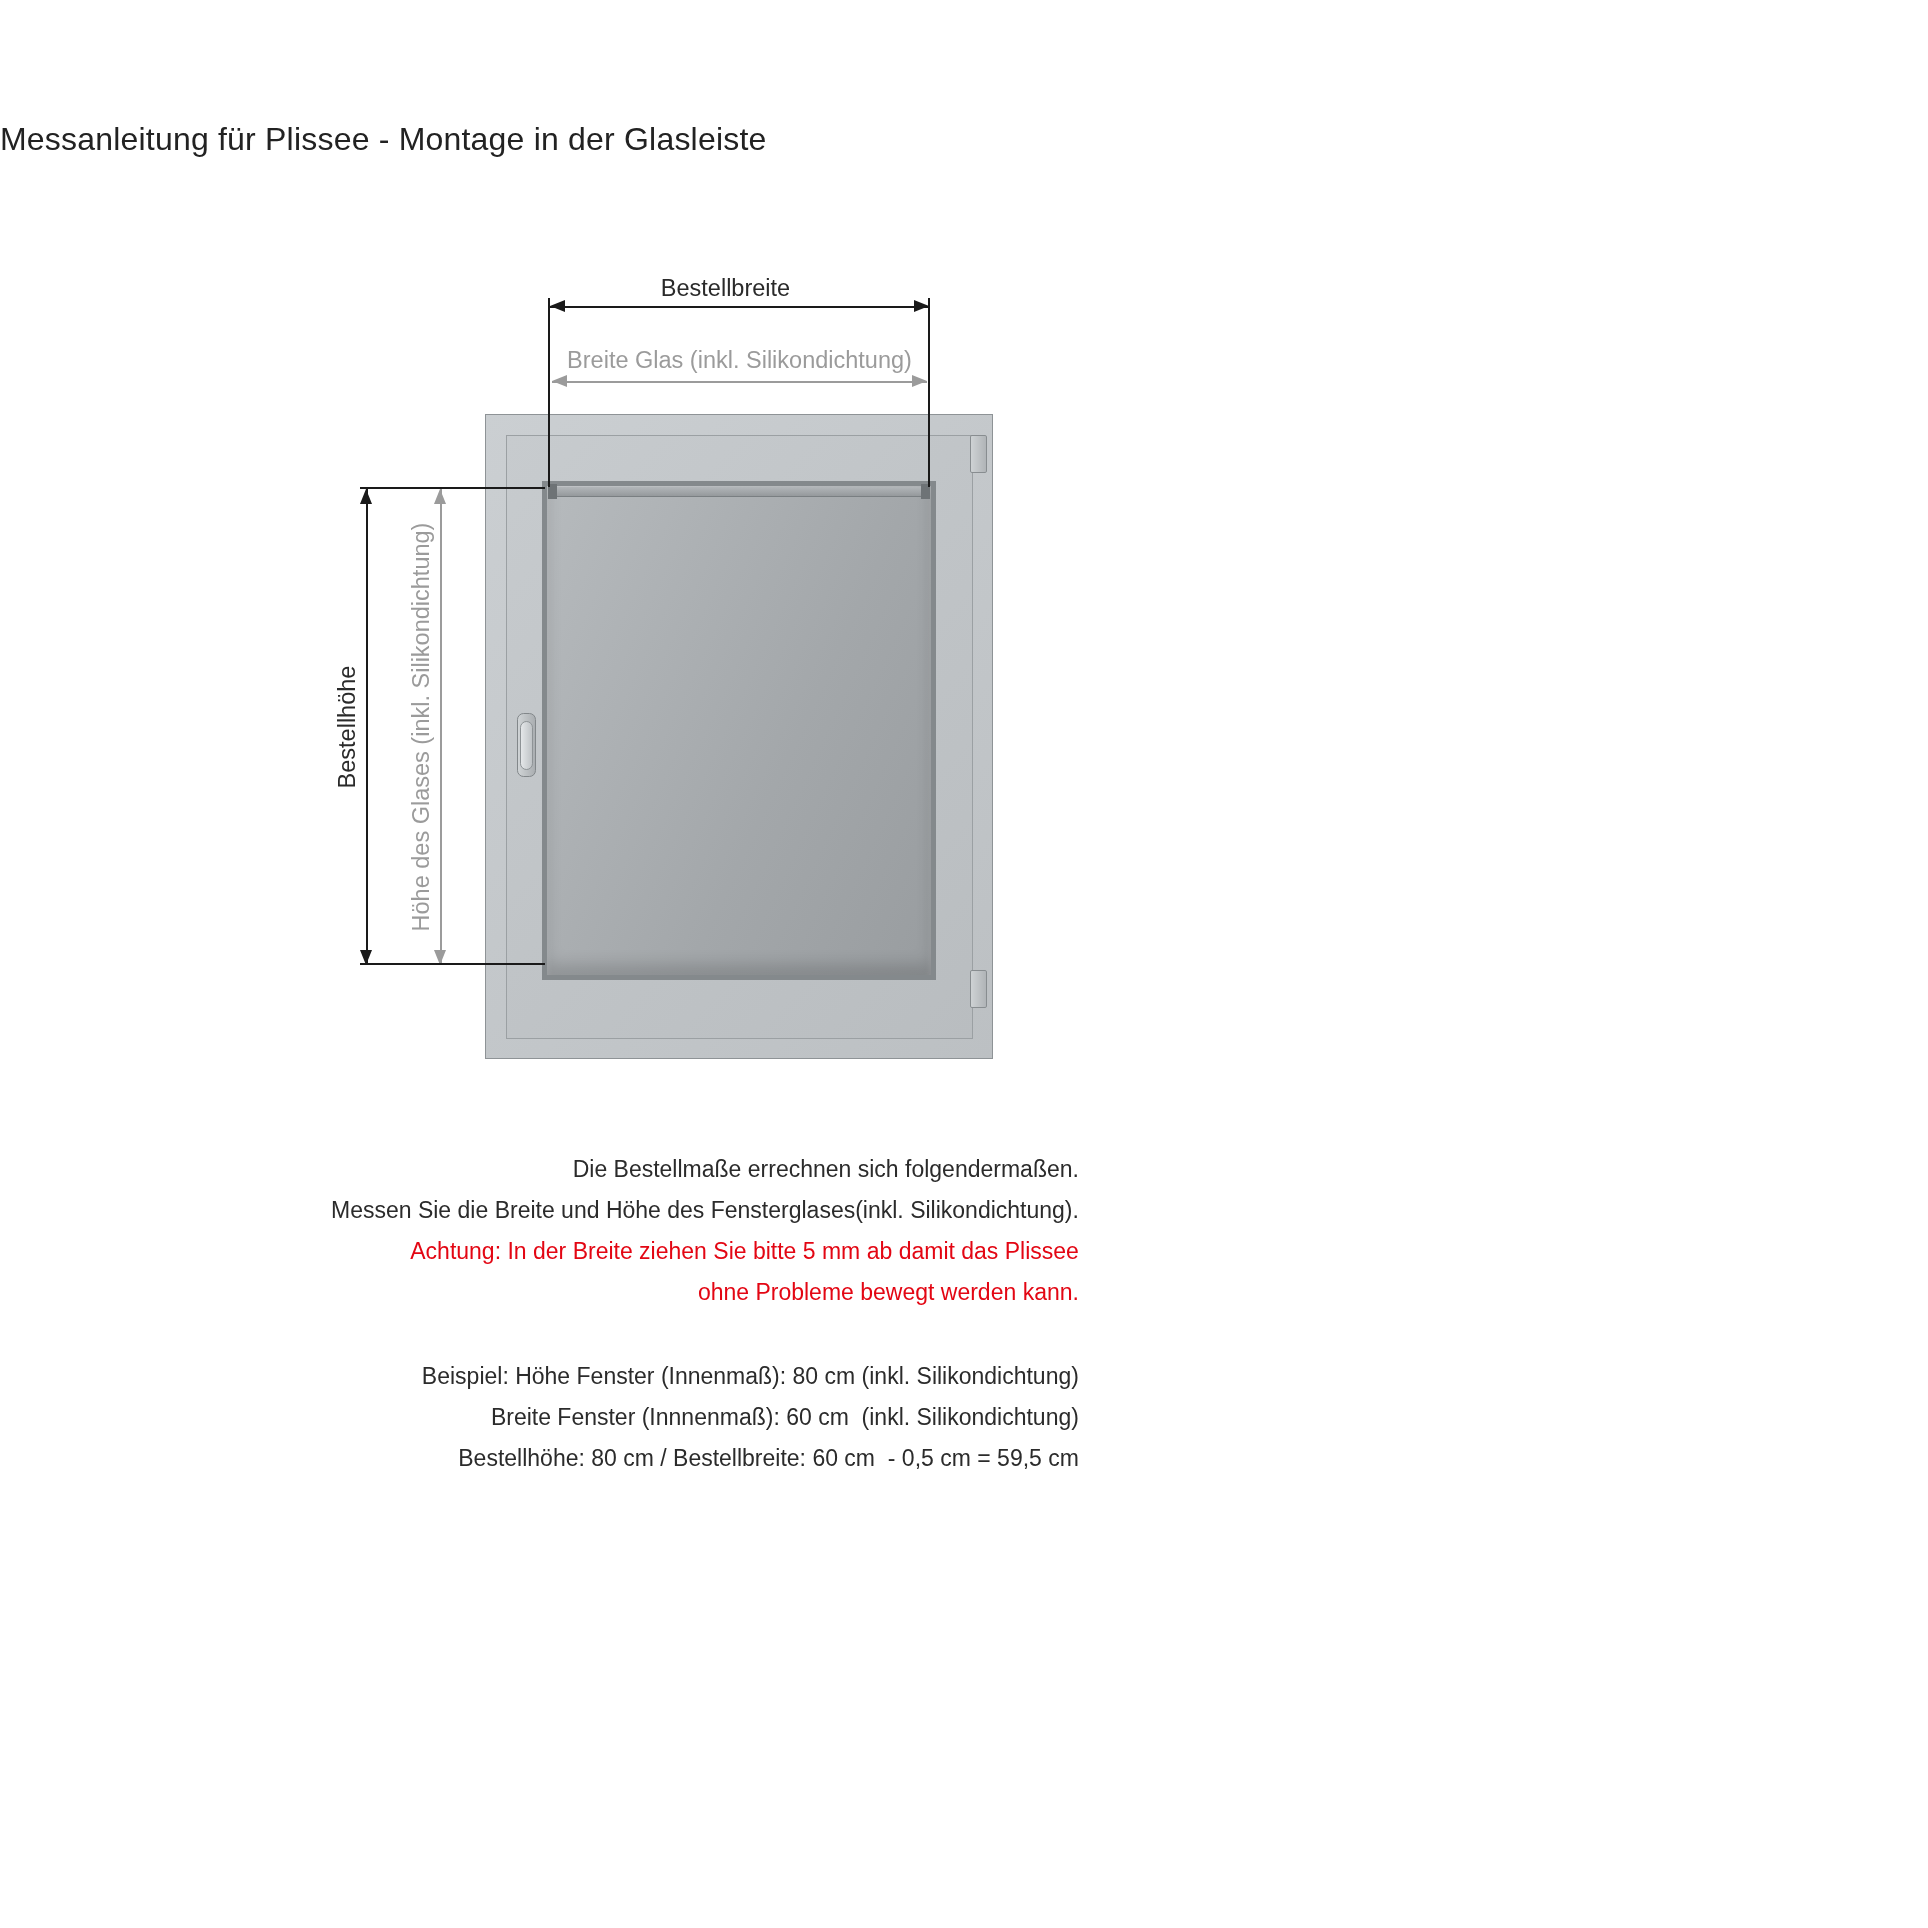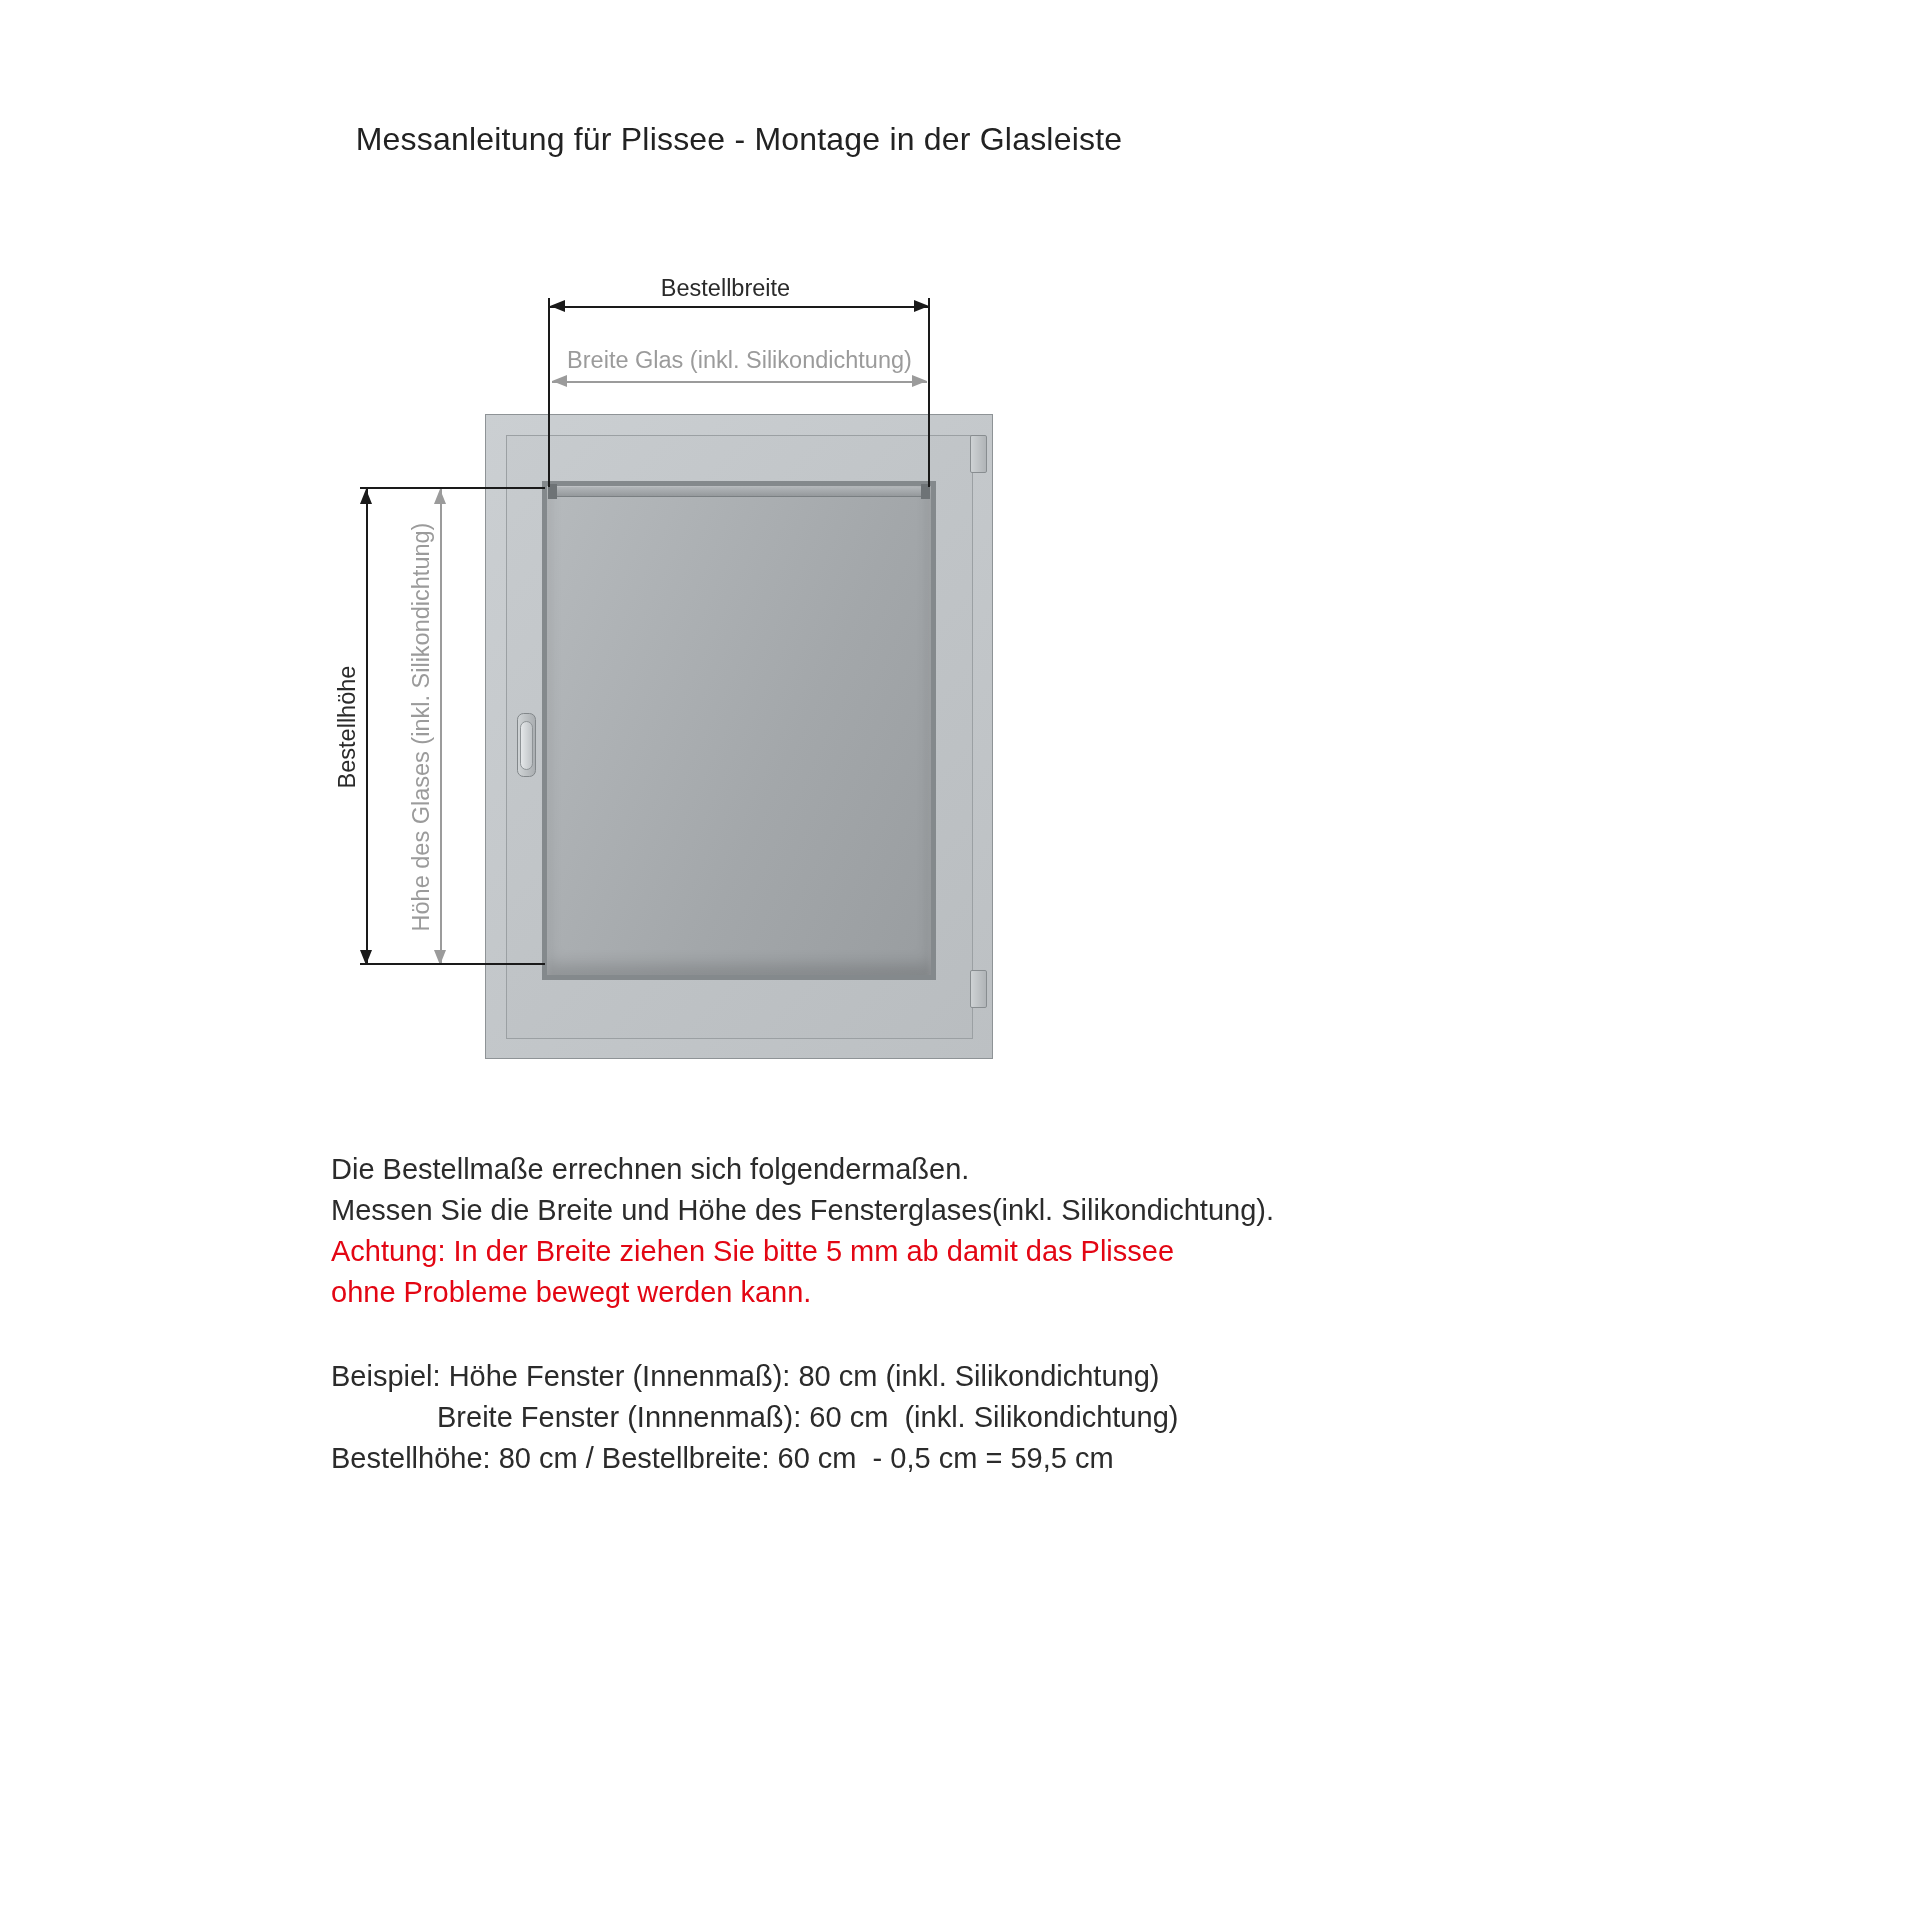--- a/index.html
+++ b/index.html
@@ -8,21 +8,21 @@
     background: #ffffff;
     position: relative;
     font-family: "Liberation Sans", sans-serif;
     overflow: hidden;
   }
   .abs { position: absolute; }
 
   
   .page-title {
     left: 0; top: 121px; width: 1478px;
-    text-align: center;
+    text-align: left;
     font-size: 32px; color: #222; letter-spacing: 0.2px;
   }
 
   
   .win-outer {
     left: 485px; top: 414px; width: 508px; height: 645px;
     background: linear-gradient(135deg, #cbcfd2, #bcc0c3);
     border: 1.9px solid #8e9396; box-sizing: border-box;
   }
   .win-sash {
@@ -77,21 +77,21 @@
 
   .ext { background: #1a1a1a; }
   .dark { color: #1a1a1a; }
   .gray { color: #9b9b9b; }
 
   .dim-label { font-size: 23.5px; white-space: nowrap; }
   .dim-label.h { width: 379px; left: 536px; text-align: center; }
   .vlabel { transform: translate(-50%, -50%) rotate(-90deg); transform-origin: center; }
 
   
-  .text-block { left: 331px; top: 1149px; font-size: 29px; color: #2b2b2b; }
+  .text-block { left: 331px; top: 1149px; font-size: 23px; color: #2b2b2b; text-align: right; }
   .text-block div { line-height: 41px; white-space: pre; }
   .warn { color: #e30613; }
   .gap { height: 43px; }
   .indent { padding-left: 106px; }
 </style>
 </head>
 <body>
 
 <div class="abs page-title">Messanleitung für Plissee - Montage in der Glasleiste</div>
 

